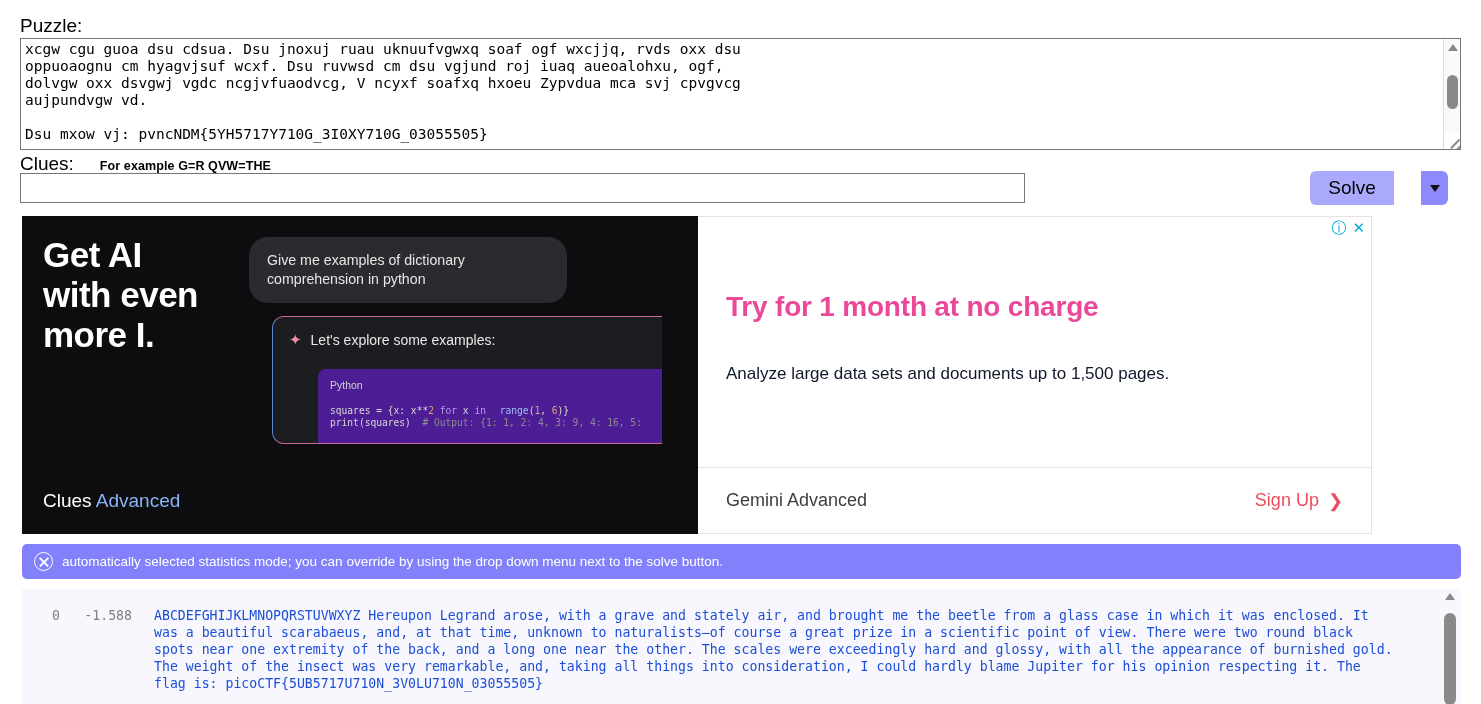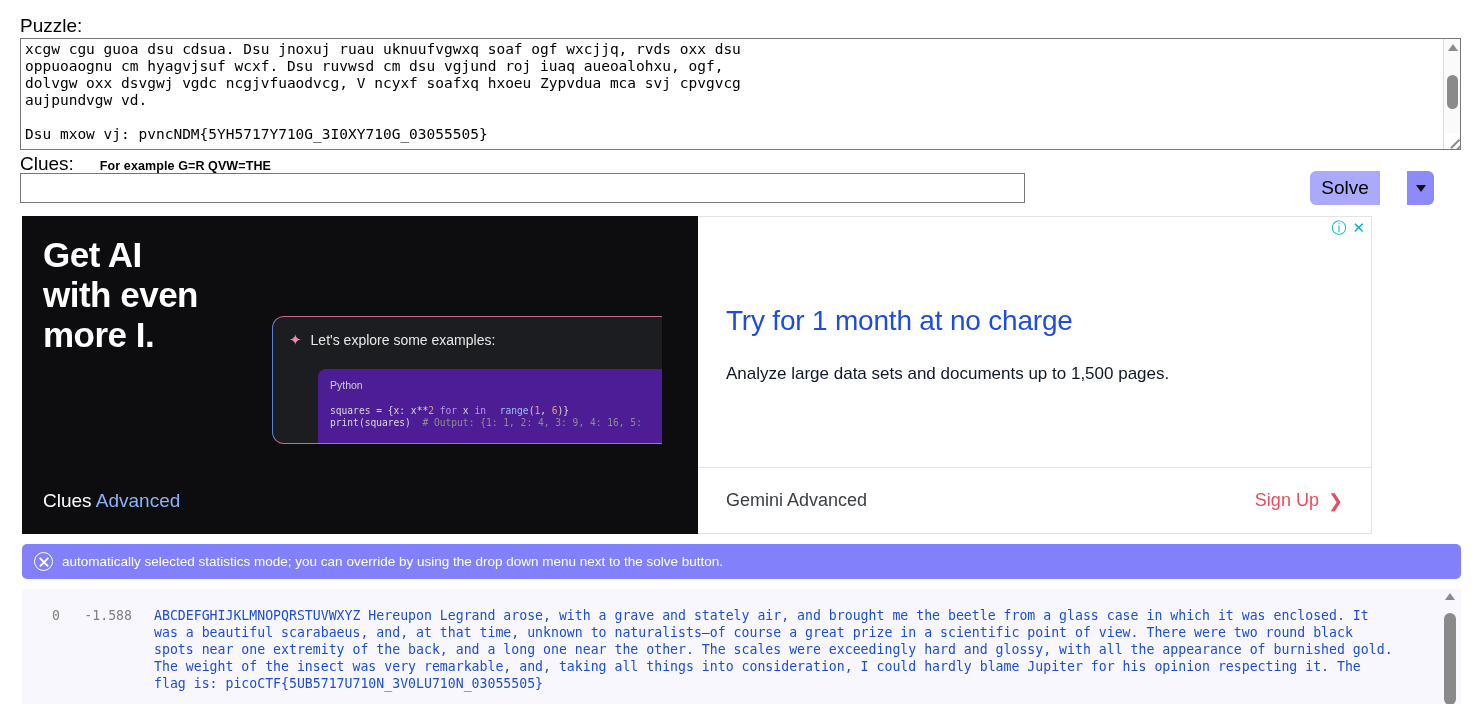--- a/index.html
+++ b/index.html
@@ -59,21 +59,21 @@
   .clues-label { font-size:19px; color:#000; }
   .clues-hint { font-size:12.5px; color:#000; font-weight:600; letter-spacing:0.1px;padding-left:21px; }
   .clues-input {
     position:absolute; left:20px; top:173px; width:1005px; height:30px;
     border:1px solid #767676; background:#fff; font-size:14px;
     font-family:"Liberation Sans", sans-serif; padding:2px 4px; color:#000;
   }
 
   
   .solve-group {
-    position:absolute; left:1310px; top:171px; width:124px; height:34px;
+    position:absolute; left:1310px; top:171px; width:138px; height:34px;
     display:flex; border-radius:6px; overflow:hidden;gap:27px;
   }
   .solve-main {
     flex:1; display:flex; align-items:center; justify-content:center;
     background:#aaa9fc; color:#000; font-size:19px; cursor:pointer;
     font-family:"Liberation Sans", sans-serif;
   }
   .solve-caret {
     width:27px; background:#8d8bfb; display:flex; align-items:center; justify-content:center;
     cursor:pointer;
@@ -118,23 +118,22 @@
   .code-lines {
     margin-top:14px; font-family:"DejaVu Sans Mono", monospace; font-size:9.6px;
     line-height:12px; color:#d8d8d8; white-space:pre;
   }
   .c-num { color:#e5a06a; } .c-kw { color:#b49bf0; } .c-fn { color:#9bc0f5;margin-left:8px; } .c-cm { color:#8d8d8d; }
 
   .ad-right { flex:1; position:relative; background:#fff; border:1px solid #e3e3e3; border-left:none; }
   .ad-badges { position:absolute; right:6px; top:3px; display:flex; gap:6px; align-items:center; }
   .ad-info, .ad-close { color:#00b0d7; font-size:15px; cursor:pointer; line-height:1; }
   .ad-title {
-    position:absolute; left:28px; top:74px; font-size:28px; color:#1d4ed8; font-weight:400;
+    position:absolute; left:28px; top:74px; font-size:28px; color:#ec4899; font-weight:700;
     letter-spacing:-0.2px;
-    margin-top:14px;
   }
   .ad-sub {
     position:absolute; left:28px; top:147px; font-size:17px; color:#0f172a; font-weight:400;
   }
   .ad-foot {
     position:absolute; left:0; right:0; bottom:0; height:66px;
     border-top:1px solid #e3e3e3; display:flex; align-items:center;
     justify-content:space-between; padding:0 28px;
   }
   .ad-foot-brand { font-size:18px; color:#3c4043; }
@@ -212,20 +211,21 @@
     <div class="solve-caret">
       <div class="caret-tri"></div>
     </div>
   </div>
 
   <div class="ad">
     <div class="ad-left">
       <div class="ad-headline" style="white-space:pre-line;">Get AI
 with even
 more I.</div>
+      <div class="chat-bubble">Give me examples of dictionary comprehension in python</div>
       <div class="resp-card">
         <div class="resp-head">
           <span class="spark">✦</span>
           <span>Let's explore some examples:</span>
         </div>
         <div class="code-box">
           <div class="code-lang">Python</div>
           <div class="code-lines"><span>squares = {x: x**</span><span class="c-num">2</span><span> </span><span class="c-kw">for</span><span> x </span><span class="c-kw">in</span><span> </span><span class="c-fn">range</span><span>(</span><span class="c-num">1</span><span>, </span><span class="c-num">6</span><span>)}</span>
 <span>print(squares)</span><span class="c-cm">  # Output: {1: 1, 2: 4, 3: 9, 4: 16, 5:</span></div>
         </div>

